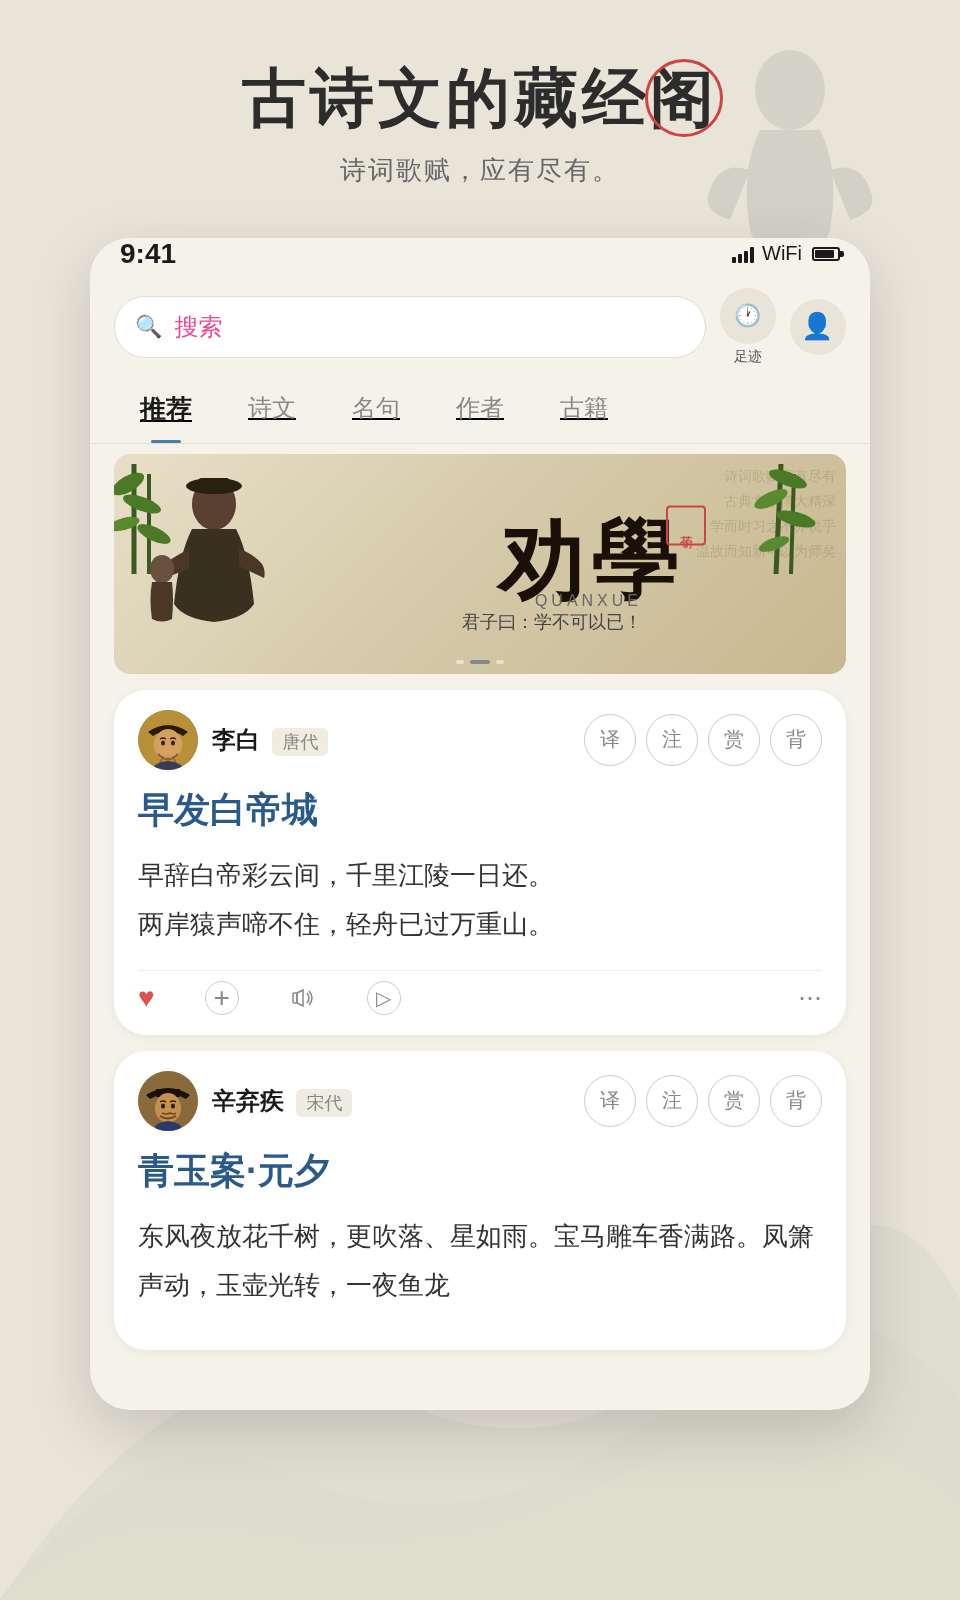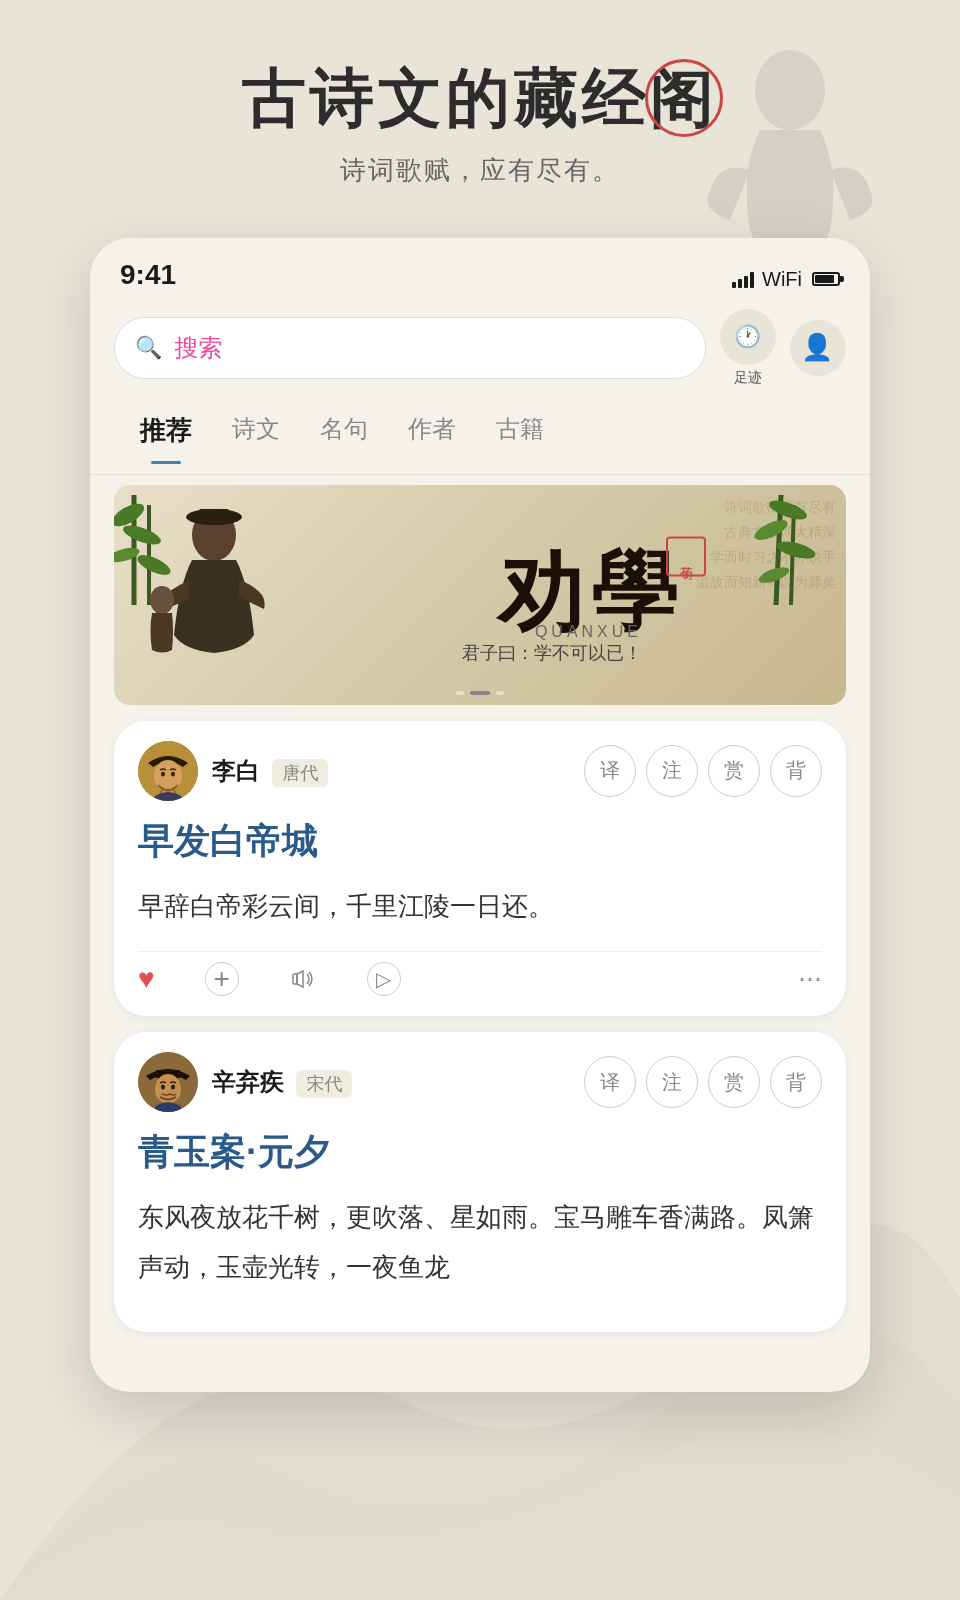--- a/index.html
+++ b/index.html
@@ -62,22 +62,22 @@
       border-radius: 40px;
       box-shadow: 0 20px 60px rgba(0,0,0,0.15);
       overflow: hidden;
       padding-bottom: 40px;
     }
 
     
     .status-bar {
       display: flex;
       justify-content: space-between;
-      align-items: flex-end;
-      padding: 21px 30px 8px;
+      align-items: center;
+      padding: 0 30px 8px;
       background: #f5f2ea;
     }
 
     .status-time {
       font-size: 28px;
       font-weight: 600;
       color: #1a1a1a;
     }
 
     .status-icons {
@@ -139,24 +139,25 @@
 
     .toolbar-btn-label {
       font-size: 14px;
       color: #555;
       margin-top: 2px;
     }
 
     
     .nav-tabs {
       display: flex;
-      padding: 8px 30px 10px;
-      gap: 0;
+      padding: 8px 30px 0;
+      gap: 16px;
       border-bottom: 1px solid #e0ddd5;
       margin-bottom: 0;
+      text-decoration: underline;
     }
 
     .nav-tab {
       padding: 10px 20px 16px;
       font-size: 24px;
       color: #888;
       cursor: pointer;
       position: relative;
       white-space: nowrap;
     }
@@ -642,20 +643,21 @@
       <div class="action-btns">
         <div class="action-btn">译</div>
         <div class="action-btn">注</div>
         <div class="action-btn">赏</div>
         <div class="action-btn">背</div>
       </div>
     </div>
     <div class="poem-title">早发白帝城</div>
     <div class="poem-content">
       <div>早辞白帝彩云间，千里江陵一日还。</div>
+      <div>两岸猿声啼不住，轻舟已过万重山。</div>
     </div>
     <div class="poem-actions">
       <div class="poem-action-icon liked">♥</div>
       <div class="poem-action-icon" style="font-size:28px; font-weight:300; border:1.5px solid #ccc; border-radius:50%; width:34px; height:34px; display:flex; align-items:center; justify-content:center; color:#888;">+</div>
       <div class="poem-action-icon">
         <svg width="28" height="28" viewBox="0 0 28 28">
           <path d="M8,9 L14,6 L14,22 L8,19 Z" fill="none" stroke="#888" stroke-width="1.5"></path>
           <rect x="4" y="9" width="4" height="10" fill="none" stroke="#888" stroke-width="1.5" rx="1"></rect>
           <path d="M18,9 Q22,14 18,19" fill="none" stroke="#888" stroke-width="1.5"></path>
           <path d="M20,7 Q26,14 20,21" fill="none" stroke="#888" stroke-width="1.5"></path>

